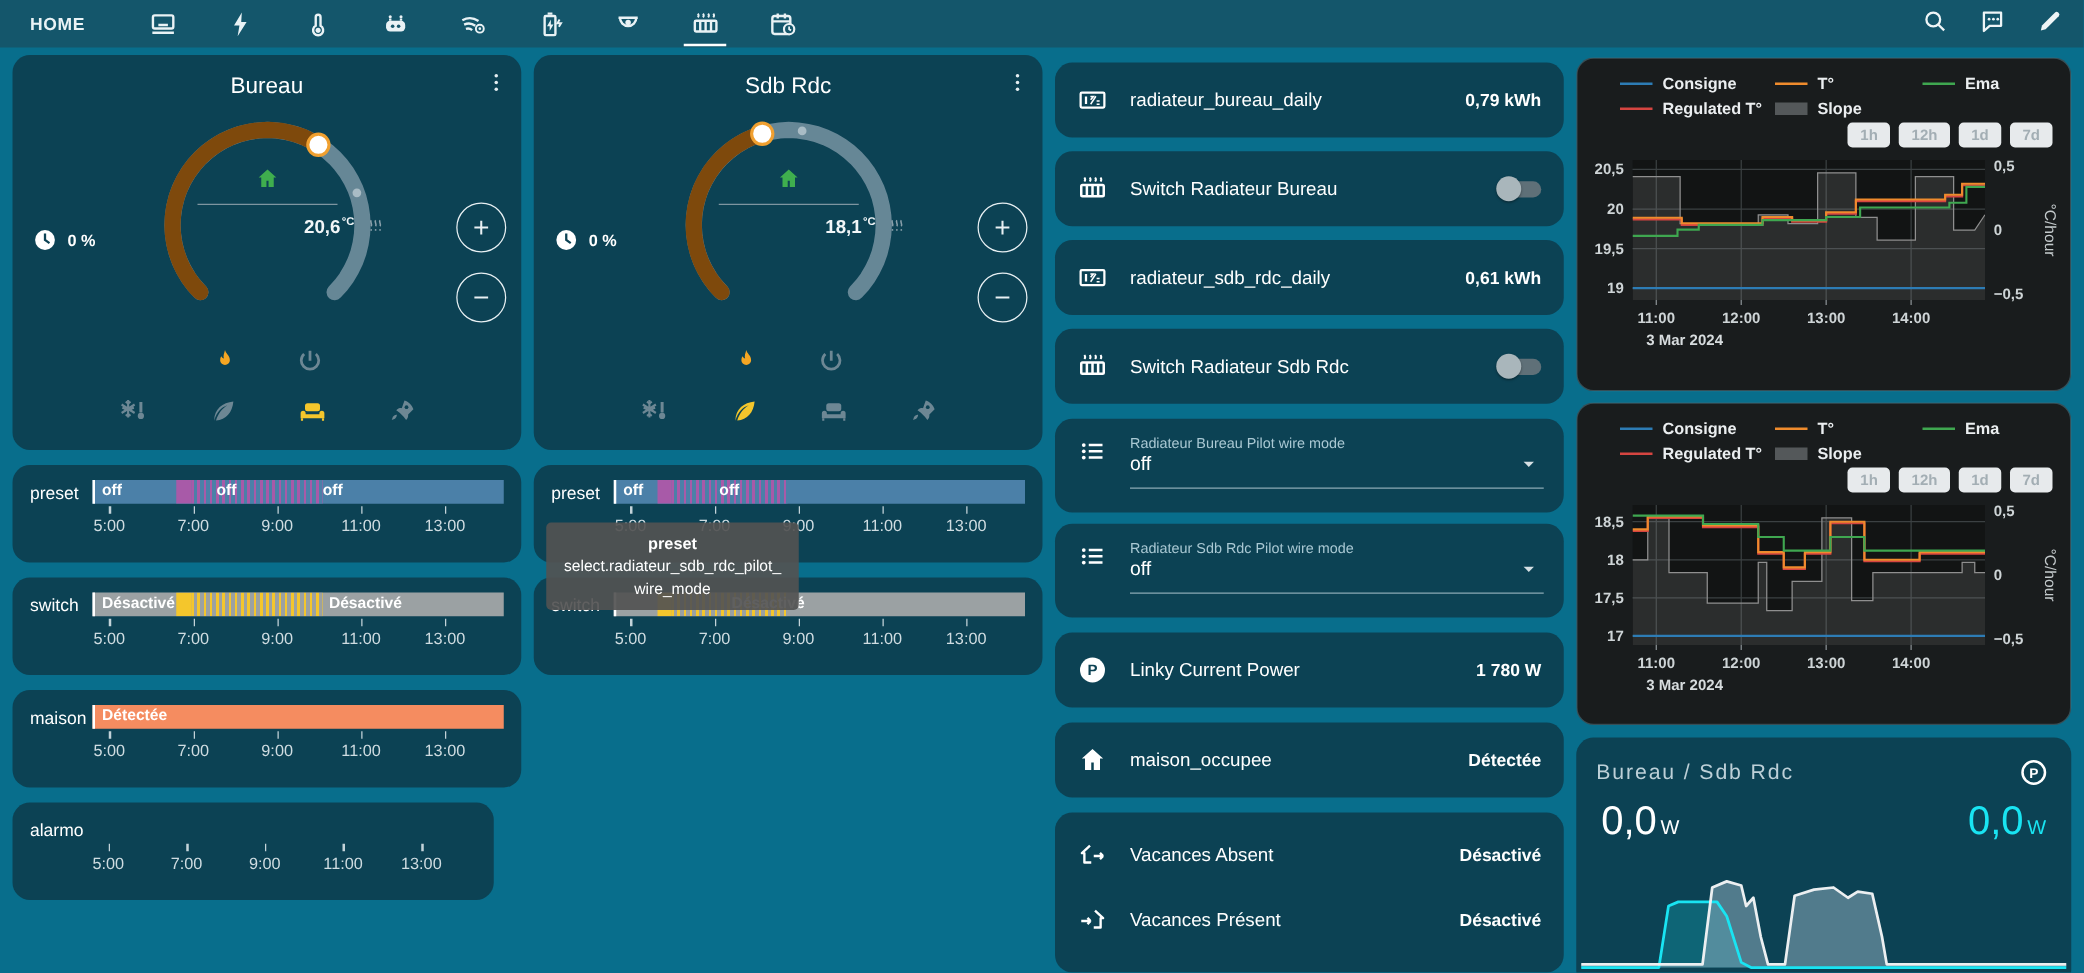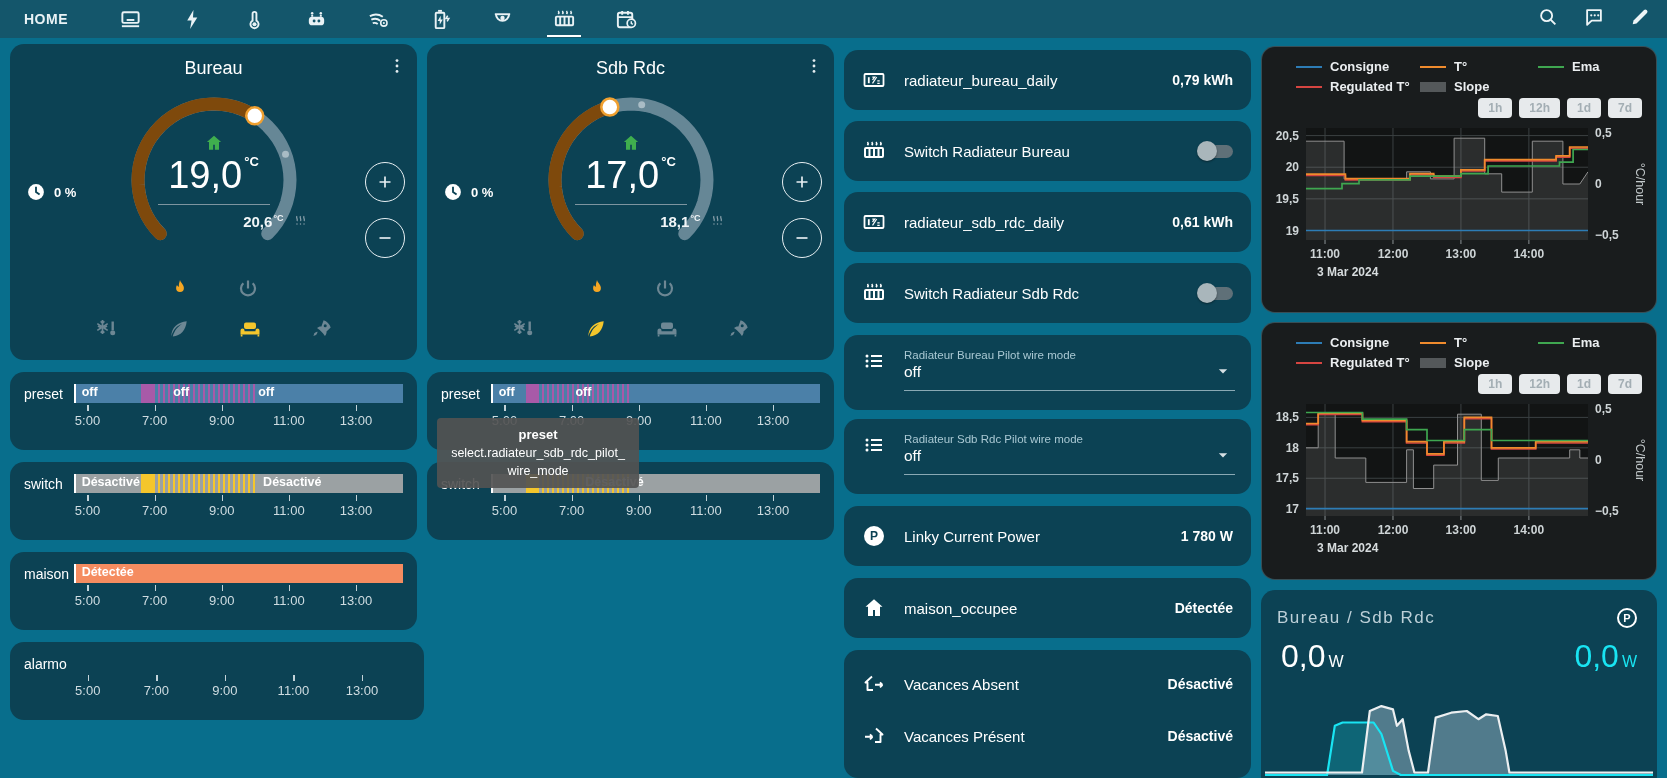--- a/index.html
+++ b/index.html
@@ -211,21 +211,20 @@
         </svg></span>
       <div class="dial-wrap"><svg width="190" height="184" viewBox="0 0 190 184">
           <path d="M41.3 146.7L36.3 141.2L31.8 135.2L28.0 128.8L24.8 122.1L22.3 115.1L20.5 107.8L19.4 100.4L19.0 93.0L19.4 85.6L20.5 78.2L22.3 70.9L24.8 63.9L28.0 57.2L31.8 50.8L36.3 44.8L41.3 39.3L46.8 34.3L52.8 29.8L59.2 26.0L65.9 22.8L72.9 20.3L80.2 18.5L87.6 17.4L95.0 17.0L102.4 17.4L109.8 18.5L117.1 20.3L124.1 22.8L130.8 26.0L137.2 29.8L143.2 34.3L148.7 39.3L153.7 44.8L158.2 50.8L162.0 57.2L165.2 63.9L167.7 70.9L169.5 78.2L170.6 85.6L171.0 93.0L170.6 100.4L169.5 107.8L167.7 115.1L165.2 122.1L162.0 128.8L158.2 135.2L153.7 141.2L148.7 146.7" fill="none" stroke="#7793a2" stroke-width="13" stroke-linecap="round" opacity="0.85"></path>
           <path d="M41.3 146.7L38.1 143.4L35.1 139.8L32.4 136.1L29.9 132.2L27.6 128.2L25.6 124.0L23.9 119.7L22.4 115.3L21.1 110.9L20.2 106.4L19.5 101.8L19.1 97.2L19.0 92.6L19.2 87.9L19.6 83.3L20.3 78.8L21.4 74.2L22.6 69.8L24.2 65.4L26.0 61.2L28.0 57.0L30.4 53.0L32.9 49.2L35.7 45.5L38.7 42.0L41.9 38.6L45.3 35.5L48.9 32.6L52.7 29.9L56.6 27.4L60.6 25.2L64.8 23.3L69.1 21.5L73.5 20.1L78.0 18.9L82.5 18.0L87.1 17.4L91.7 17.1L96.3 17.0L101.0 17.2L105.6 17.7L110.1 18.5L114.6 19.6L119.1 20.9L123.4 22.5L127.6 24.4L131.7 26.5L135.7 28.8" fill="none" stroke="#7e490c" stroke-width="13" stroke-linecap="round"></path>
           <circle cx="166.50693844052114" cy="67.25591806135785" r="3.5" fill="#a9bcc5"></circle>
           <circle cx="135.7228364184037" cy="28.83107766184682" r="8.5" fill="#fff" stroke="#f0a030" stroke-width="2.5"></circle>
         </svg><div class="dial-inner">
           <span class="icon dial-home" style="width: 20px; height: 20px; color: rgb(63, 174, 78); display: block; margin: 46px auto 0px;"><svg viewBox="0 0 24 24">
               <path d="M12 3.2 3.5 10.8H6V20h5v-6h2v6h5v-9.2h2.5z" fill="currentColor"></path>
             </svg></span>
-          <div class="dial-temp"><span>19,0</span><span class="unit">°C</span></div>
           <div class="dial-div"></div>
           <div class="dial-target">
             <span><span>20,6</span><span class="unit">°C</span></span>
             <span class="icon" style="width: 17px; height: 17px; color: rgb(138, 160, 171);">
               <svg viewBox="0 0 24 24">
                 <path d="M7 4.5c-1.8 2.2 1.8 4.6 0 6.8m5-6.8c-1.8 2.2 1.8 4.6 0 6.8m5-6.8c-1.8 2.2 1.8 4.6 0 6.8" fill="none" stroke="currentColor" stroke-width="1.8"></path>
                 <circle cx="7" cy="15.5" r="1" fill="currentColor"></circle>
                 <circle cx="12" cy="15.5" r="1" fill="currentColor"></circle>
                 <circle cx="17" cy="15.5" r="1" fill="currentColor"></circle>
               </svg>
@@ -311,21 +310,20 @@
         </svg></span>
       <div class="dial-wrap"><svg width="190" height="184" viewBox="0 0 190 184">
           <path d="M41.3 146.7L36.3 141.2L31.8 135.2L28.0 128.8L24.8 122.1L22.3 115.1L20.5 107.8L19.4 100.4L19.0 93.0L19.4 85.6L20.5 78.2L22.3 70.9L24.8 63.9L28.0 57.2L31.8 50.8L36.3 44.8L41.3 39.3L46.8 34.3L52.8 29.8L59.2 26.0L65.9 22.8L72.9 20.3L80.2 18.5L87.6 17.4L95.0 17.0L102.4 17.4L109.8 18.5L117.1 20.3L124.1 22.8L130.8 26.0L137.2 29.8L143.2 34.3L148.7 39.3L153.7 44.8L158.2 50.8L162.0 57.2L165.2 63.9L167.7 70.9L169.5 78.2L170.6 85.6L171.0 93.0L170.6 100.4L169.5 107.8L167.7 115.1L165.2 122.1L162.0 128.8L158.2 135.2L153.7 141.2L148.7 146.7" fill="none" stroke="#7793a2" stroke-width="13" stroke-linecap="round" opacity="0.85"></path>
           <path d="M41.3 146.7L39.0 144.4L36.8 141.9L34.8 139.3L32.8 136.7L31.0 134.0L29.3 131.2L27.7 128.3L26.2 125.4L24.9 122.4L23.7 119.3L22.6 116.2L21.7 113.1L20.9 109.9L20.2 106.7L19.7 103.4L19.3 100.2L19.1 96.9L19.0 93.6L19.0 90.3L19.2 87.0L19.6 83.8L20.0 80.5L20.6 77.3L21.4 74.1L22.3 70.9L23.3 67.8L24.4 64.7L25.7 61.7L27.1 58.8L28.7 55.9L30.4 53.0L32.1 50.3L34.0 47.6L36.1 45.0L38.2 42.5L40.4 40.1L42.8 37.8L45.2 35.6L47.7 33.5L50.3 31.5L53.0 29.6L55.8 27.9L58.6 26.3L61.6 24.7L64.5 23.4L67.6 22.1L70.7 21.0L73.8 20.0" fill="none" stroke="#7e490c" stroke-width="13" stroke-linecap="round"></path>
           <circle cx="105.70849362725627" cy="17.75820201354162" r="3.5" fill="#a9bcc5"></circle>
           <circle cx="73.79667594101855" cy="20.017679888552337" r="8.5" fill="#fff" stroke="#f0a030" stroke-width="2.5"></circle>
         </svg><div class="dial-inner">
           <span class="icon dial-home" style="width: 20px; height: 20px; color: rgb(63, 174, 78); display: block; margin: 46px auto 0px;"><svg viewBox="0 0 24 24">
               <path d="M12 3.2 3.5 10.8H6V20h5v-6h2v6h5v-9.2h2.5z" fill="currentColor"></path>
             </svg></span>
-          <div class="dial-temp"><span>17,0</span><span class="unit">°C</span></div>
           <div class="dial-div"></div>
           <div class="dial-target">
             <span><span>18,1</span><span class="unit">°C</span></span>
             <span class="icon" style="width: 17px; height: 17px; color: rgb(138, 160, 171);">
               <svg viewBox="0 0 24 24">
                 <path d="M7 4.5c-1.8 2.2 1.8 4.6 0 6.8m5-6.8c-1.8 2.2 1.8 4.6 0 6.8m5-6.8c-1.8 2.2 1.8 4.6 0 6.8" fill="none" stroke="currentColor" stroke-width="1.8"></path>
                 <circle cx="7" cy="15.5" r="1" fill="currentColor"></circle>
                 <circle cx="12" cy="15.5" r="1" fill="currentColor"></circle>
                 <circle cx="17" cy="15.5" r="1" fill="currentColor"></circle>
               </svg>
@@ -464,21 +462,21 @@
             <span class="ticklabel" style="left: 24.5%;">7:00</span>
             <span class="tickline" style="left: 44.9%;"></span>
             <span class="ticklabel" style="left: 44.9%;">9:00</span>
             <span class="tickline" style="left: 65.3%;"></span>
             <span class="ticklabel" style="left: 65.3%;">11:00</span>
             <span class="tickline" style="left: 85.7%;"></span>
             <span class="ticklabel" style="left: 85.7%;">13:00</span>
           </div>
         </div>
       </section>
-      <section class="card hist-card" style="left: 10px; top: 642px; width: 414px; height: 78px;">
+      <section class="card hist-card" style="left: 10px; top: 642px; width: 385px; height: 78px;">
         <span class="hist-label">alarmo</span>
         <div class="hist-body">
           <div class="hist-ticks">
             <span class="tickline" style="left: 4.1%;"></span>
             <span class="ticklabel" style="left: 4.1%;">5:00</span>
             <span class="tickline" style="left: 24.5%;"></span>
             <span class="ticklabel" style="left: 24.5%;">7:00</span>
             <span class="tickline" style="left: 44.9%;"></span>
             <span class="ticklabel" style="left: 44.9%;">9:00</span>
             <span class="tickline" style="left: 65.3%;"></span>

